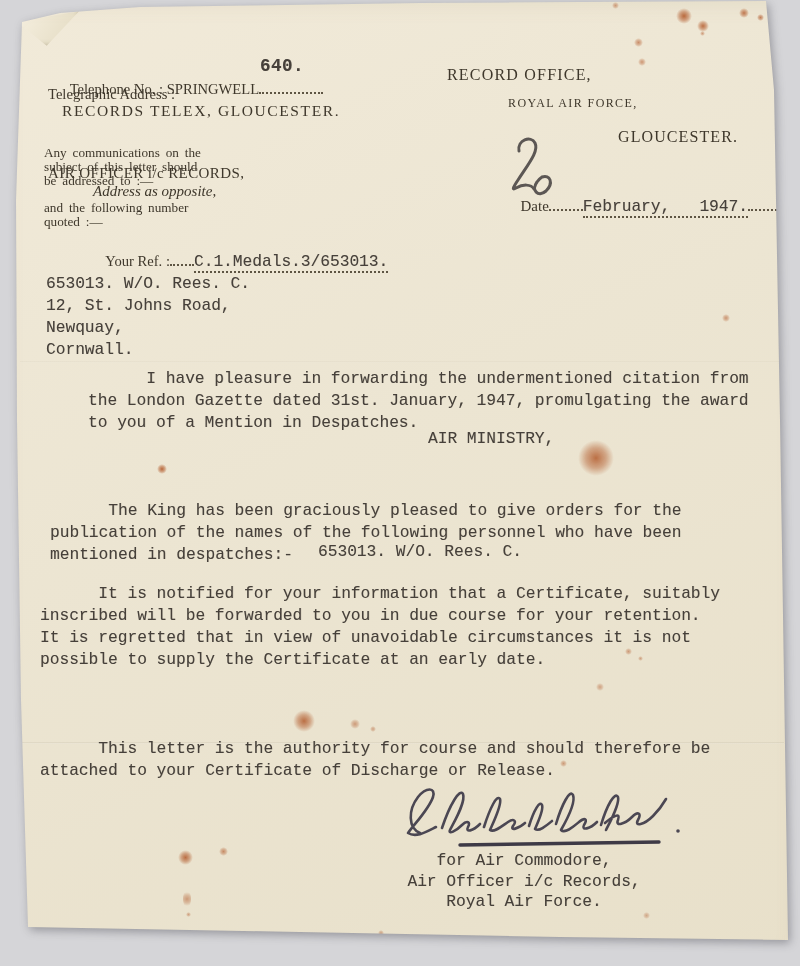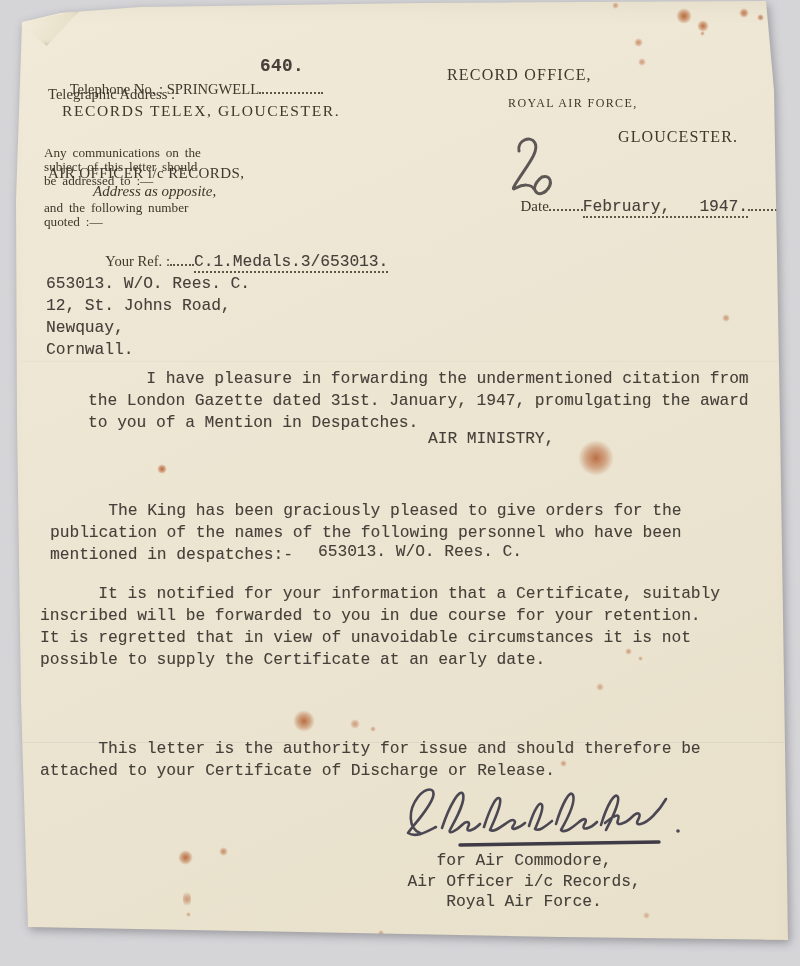--- a/index.html
+++ b/index.html
@@ -155,21 +155,21 @@
 to you of a Mention in Despatches.</div>
     <div class="tw cite1">AIR MINISTRY,</div>
     <div class="tw para2">      The King has been graciously pleased to give orders for the
 publication of the names of the following personnel who have been
 mentioned in despatches:-</div>
     <div class="tw mentioned">653013. W/O. Rees. C.</div>
     <div class="tw para3">      It is notified for your information that a Certificate, suitably
 inscribed will be forwarded to you in due course for your retention.
 It is regretted that in view of unavoidable circumstances it is not
 possible to supply the Certificate at an early date.</div>
-    <div class="tw para5">      This letter is the authority for issue and should therefore be
+    <div class="tw para5">      This letter is the authority for course and should therefore be
 attached to your Certificate of Discharge or Release.</div>
 
     <svg class="signature" viewBox="0 0 312 80">
       <g fill="none" stroke="#4b4753" stroke-width="2.6" stroke-linecap="round" stroke-linejoin="round">
         <path d="M24,55 C12,50 12,32 22,19 C30,9 40,9 37,19 C33,31 20,44 12,55 C20,60 30,54 40,49"></path>
         <path d="M46,50 C54,26 64,10 67,16 C70,24 58,44 54,52 C52,57 60,53 66,47 C71,42 75,44 72,49 C69,55 77,53 84,46"></path>
         <path d="M88,49 C94,30 101,16 104,21 C106,27 97,45 94,52 C98,55 106,48 112,44 C118,40 121,43 117,48 C114,53 122,51 129,45"></path>
         <path d="M133,48 C138,32 144,22 146,27 C148,32 141,46 139,51 C143,54 150,48 156,43"></path>
         <path d="M160,46 C166,26 174,11 177,17 C180,25 169,45 165,52 C169,56 177,49 183,44 C189,39 192,41 188,47 C185,53 194,51 201,44"></path>
         <path d="M205,47 C211,27 219,13 222,19 C224,26 214,44 210,52 M209,45 C217,38 225,34 222,42 C219,49 229,46 236,39 C242,33 246,35 242,42 C238,49 248,47 257,38 C262,33 266,28 270,21"></path>

